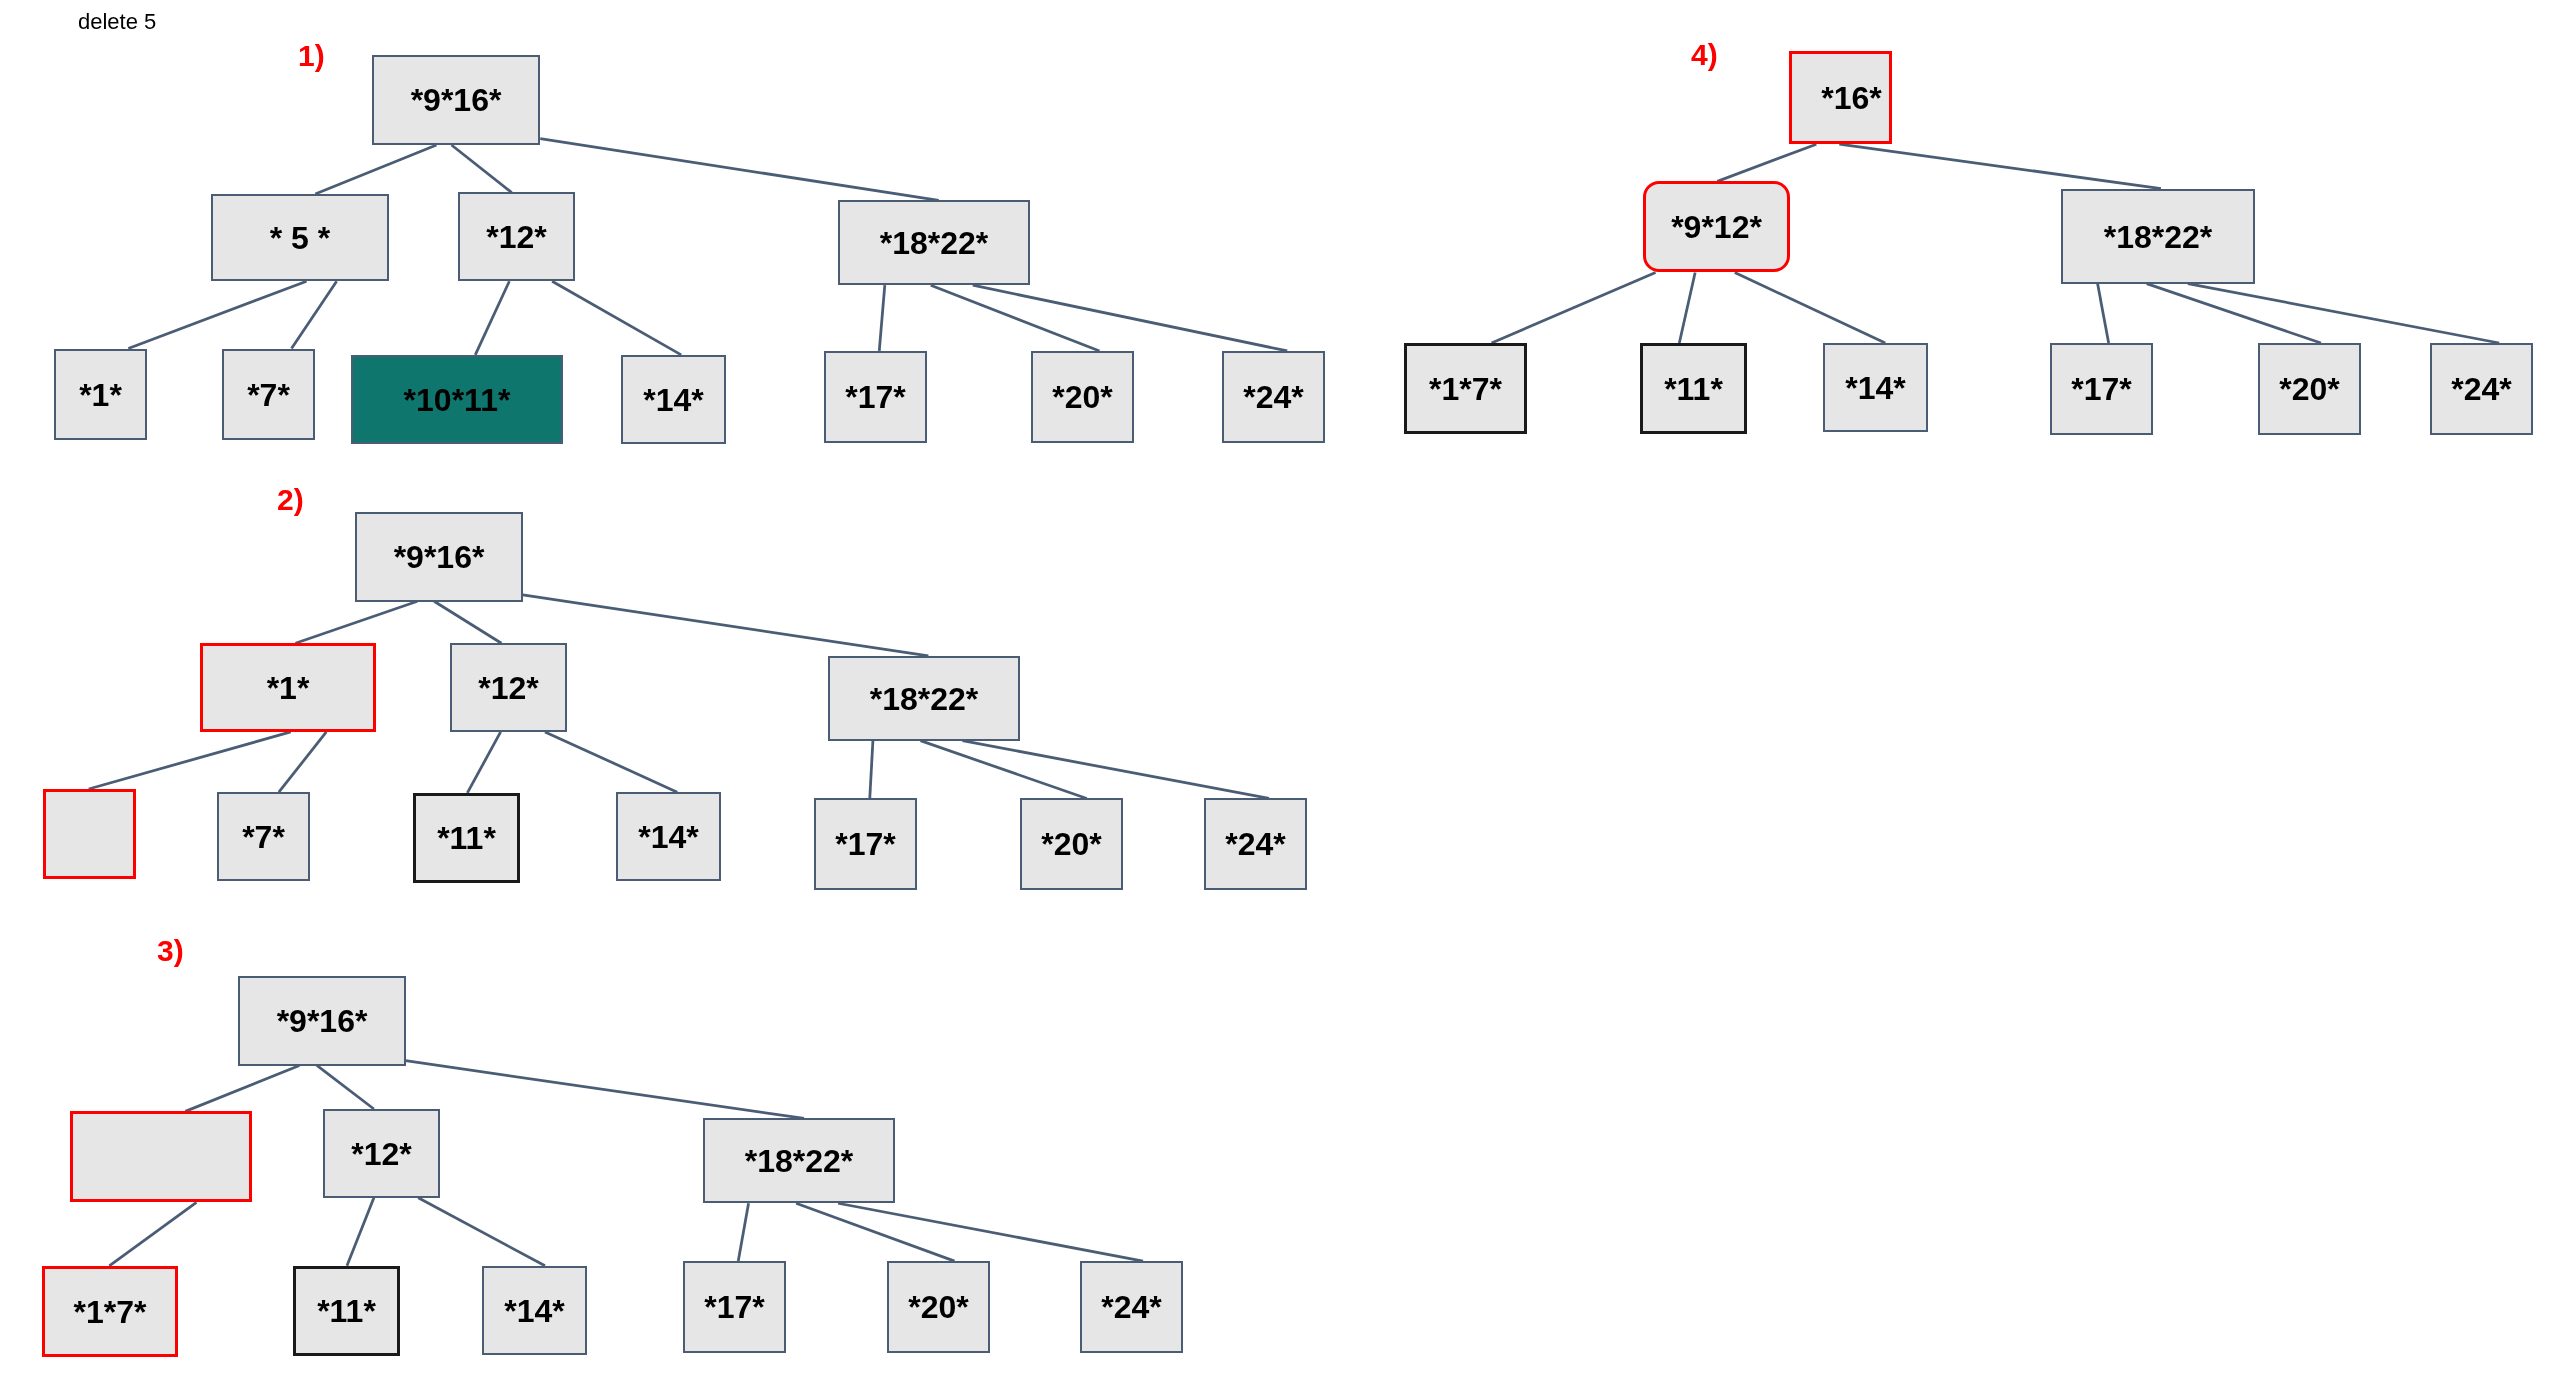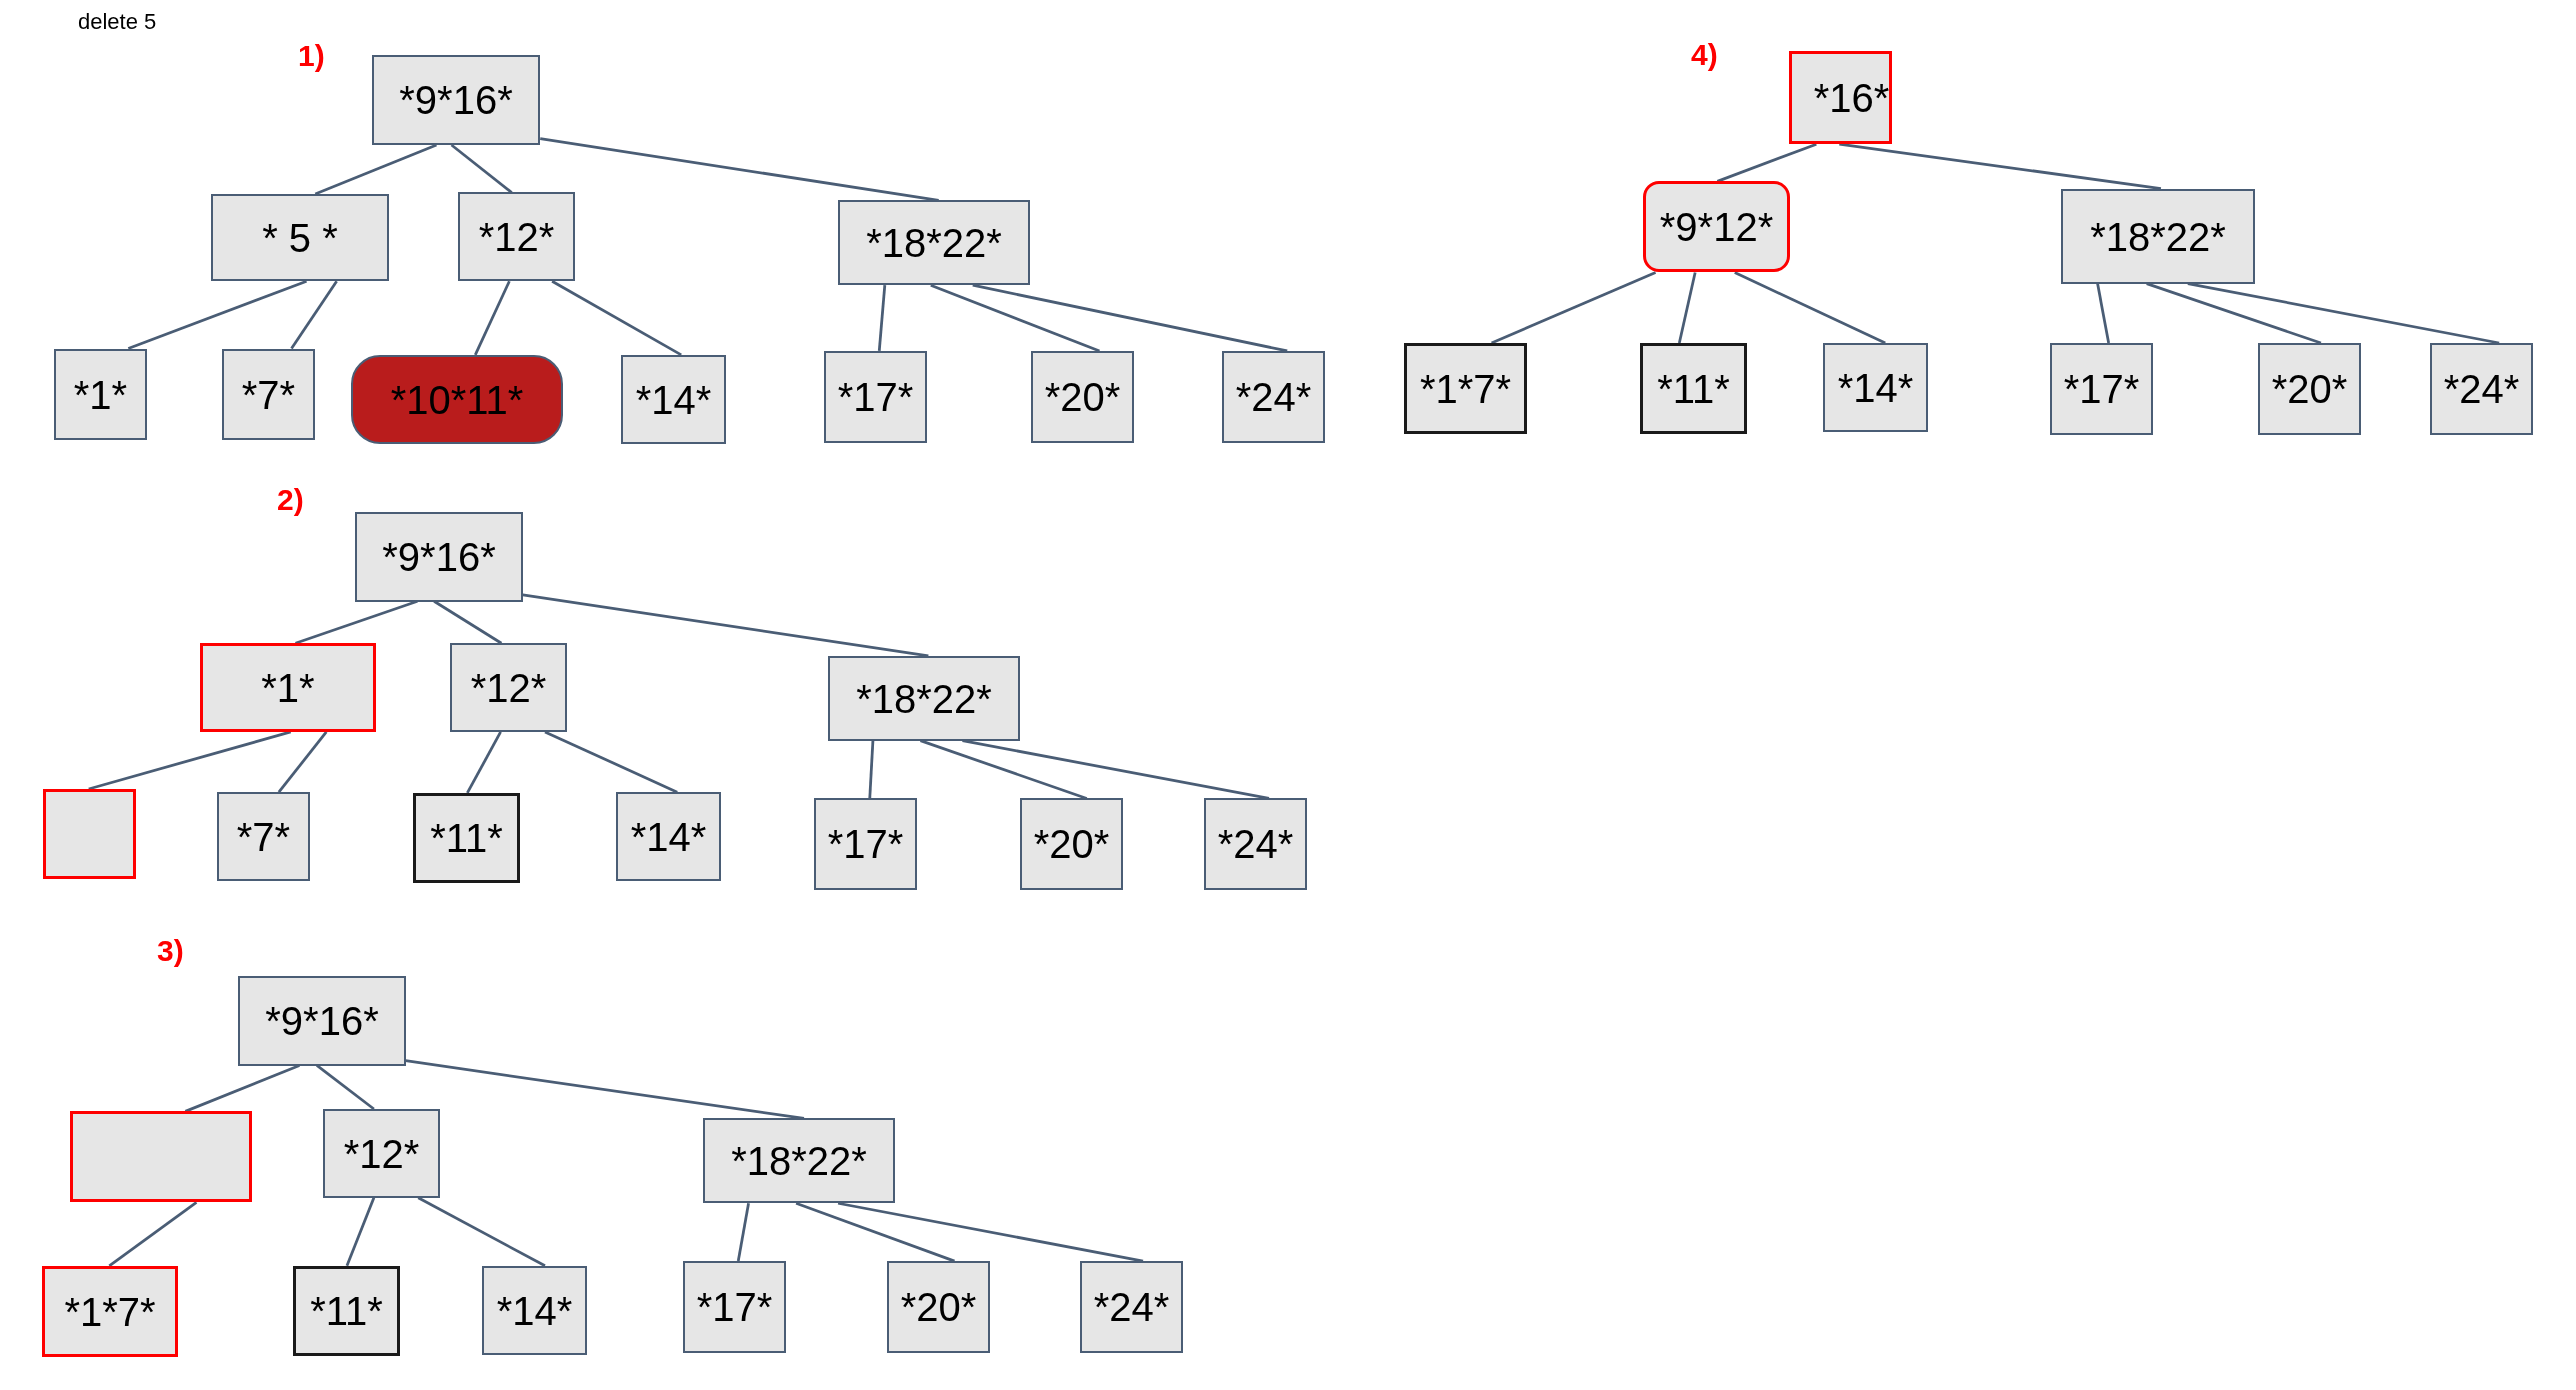--- a/index.html
+++ b/index.html
@@ -25,25 +25,26 @@
   }
   .node {
     position: absolute;
     box-sizing: border-box;
     background: #e6e6e6;
     display: flex;
     align-items: center;
     justify-content: center;
     color: #000000;
     font-family: "Liberation Sans", sans-serif;
-    font-size: 40px;
+    font-size: 32px;
     line-height: 1;
     letter-spacing: 0px;
     white-space: pre;
     z-index: 5;
+    font-weight: bold;
   }
   .node.blue   { border: 2.4px solid #4a5d75; }
   .node.red    { border: 3.2px solid #fe0000; }
   .node.black  { border: 3.2px solid #1a1a1a; }
   .step-label {
     position: absolute;
     color: #fe0000;
     font-family: "Liberation Sans", sans-serif;
     font-size: 30px;
     font-weight: bold;
@@ -113,21 +114,21 @@
       <div class="step-label" style="left: 157px; top: 936px; color: rgb(254, 0, 0);">3)</div>
       <div class="step-label" style="left: 1691px; top: 40px; color: rgb(254, 0, 0);">4)</div>
     </div>
   <div id="node-layer">
       <div class="node blue" style="left: 372px; top: 55px; width: 168px; height: 90px; background: rgb(230, 230, 230);">*9*16*</div>
       <div class="node blue" style="left: 211px; top: 194px; width: 178px; height: 87px; background: rgb(230, 230, 230);">* 5 *</div>
       <div class="node blue" style="left: 458px; top: 192px; width: 117px; height: 89px; background: rgb(230, 230, 230);">*12*</div>
       <div class="node blue" style="left: 838px; top: 200px; width: 192px; height: 85px; background: rgb(230, 230, 230);">*18*22*</div>
       <div class="node blue" style="left: 54px; top: 349px; width: 93px; height: 91px; background: rgb(230, 230, 230);">*1*</div>
       <div class="node blue" style="left: 222px; top: 349px; width: 93px; height: 91px; background: rgb(230, 230, 230);">*7*</div>
-      <div class="node blue" style="left: 351px; top: 355px; width: 212px; height: 89px; background: #b91c1c; border-radius: 29px;">*10*11*</div>
+      <div class="node blue" style="left: 351px; top: 355px; width: 212px; height: 89px; background: #0f766e;">*10*11*</div>
       <div class="node blue" style="left: 621px; top: 355px; width: 105px; height: 89px; background: rgb(230, 230, 230);">*14*</div>
       <div class="node blue" style="left: 824px; top: 351px; width: 103px; height: 92px; background: rgb(230, 230, 230);">*17*</div>
       <div class="node blue" style="left: 1031px; top: 351px; width: 103px; height: 92px; background: rgb(230, 230, 230);">*20*</div>
       <div class="node blue" style="left: 1222px; top: 351px; width: 103px; height: 92px; background: rgb(230, 230, 230);">*24*</div>
       <div class="node blue" style="left: 355px; top: 512px; width: 168px; height: 90px; background: rgb(230, 230, 230);">*9*16*</div>
       <div class="node red" style="left: 200px; top: 643px; width: 176px; height: 89px; background: rgb(230, 230, 230);">*1*</div>
       <div class="node blue" style="left: 450px; top: 643px; width: 117px; height: 89px; background: rgb(230, 230, 230);">*12*</div>
       <div class="node blue" style="left: 828px; top: 656px; width: 192px; height: 85px; background: rgb(230, 230, 230);">*18*22*</div>
       <div class="node red" style="left: 43px; top: 789px; width: 93px; height: 90px; background: rgb(230, 230, 230);"></div>
       <div class="node blue" style="left: 217px; top: 792px; width: 93px; height: 89px; background: rgb(230, 230, 230);">*7*</div>

